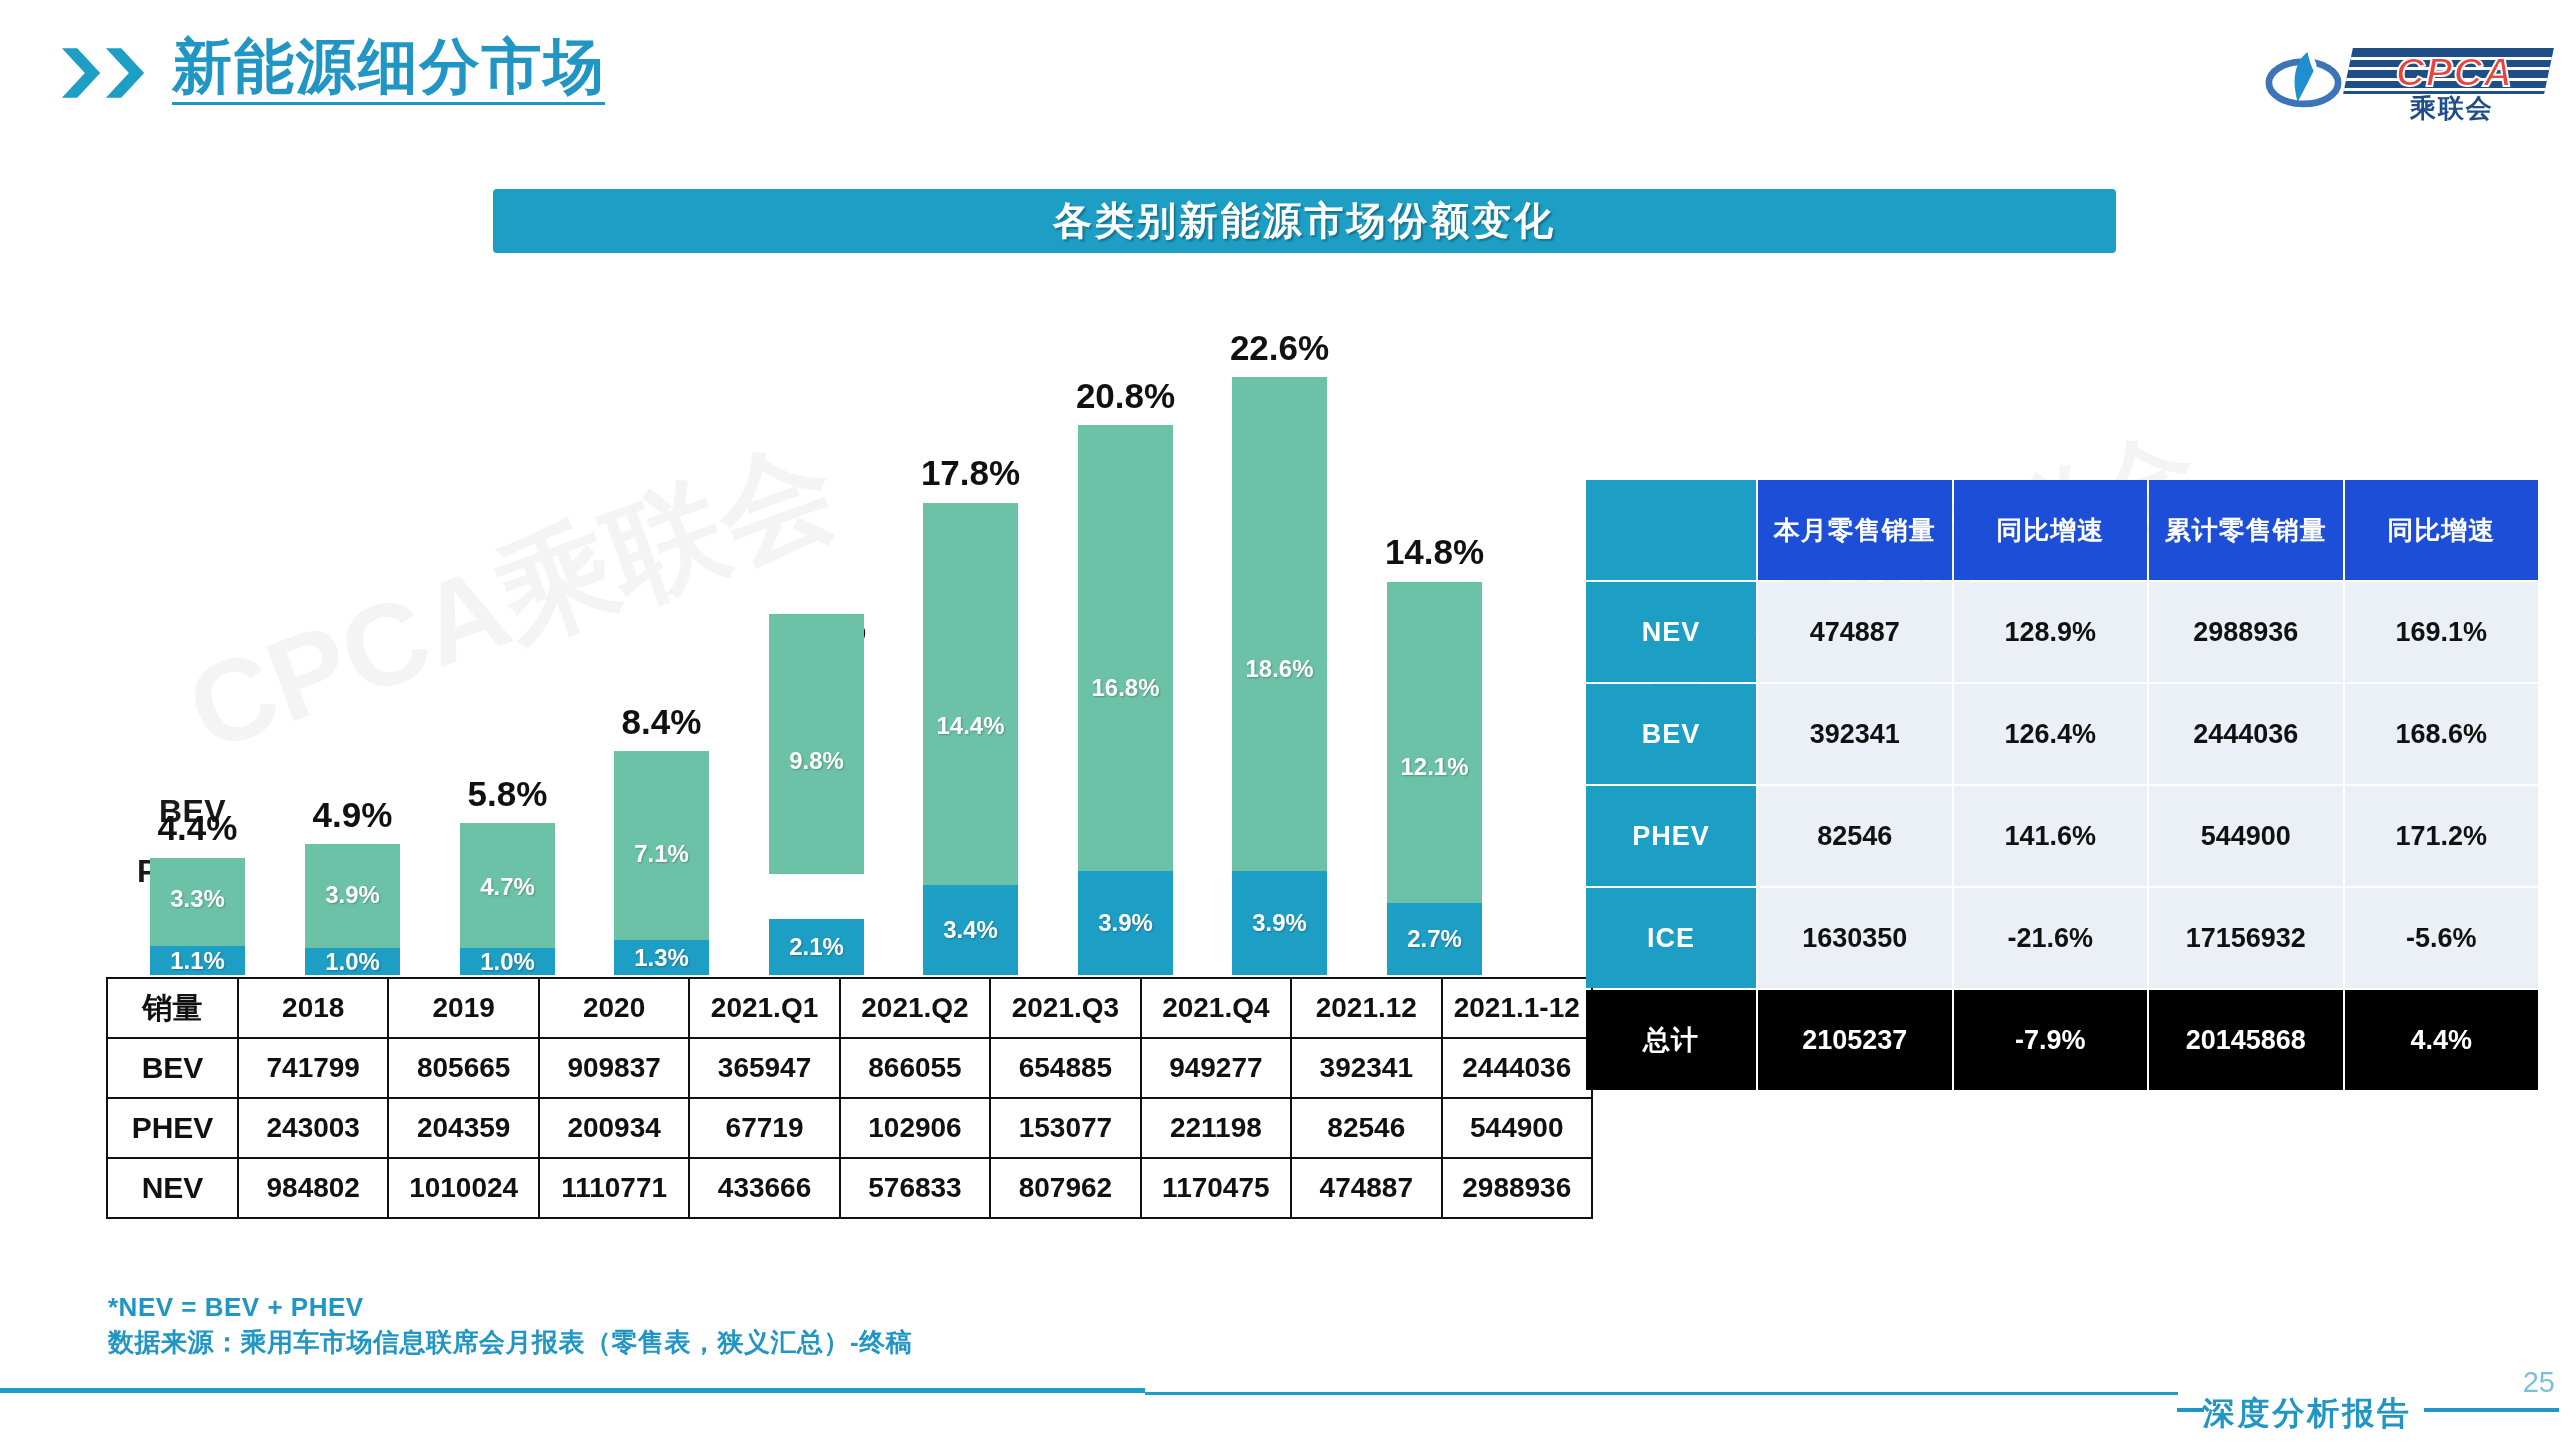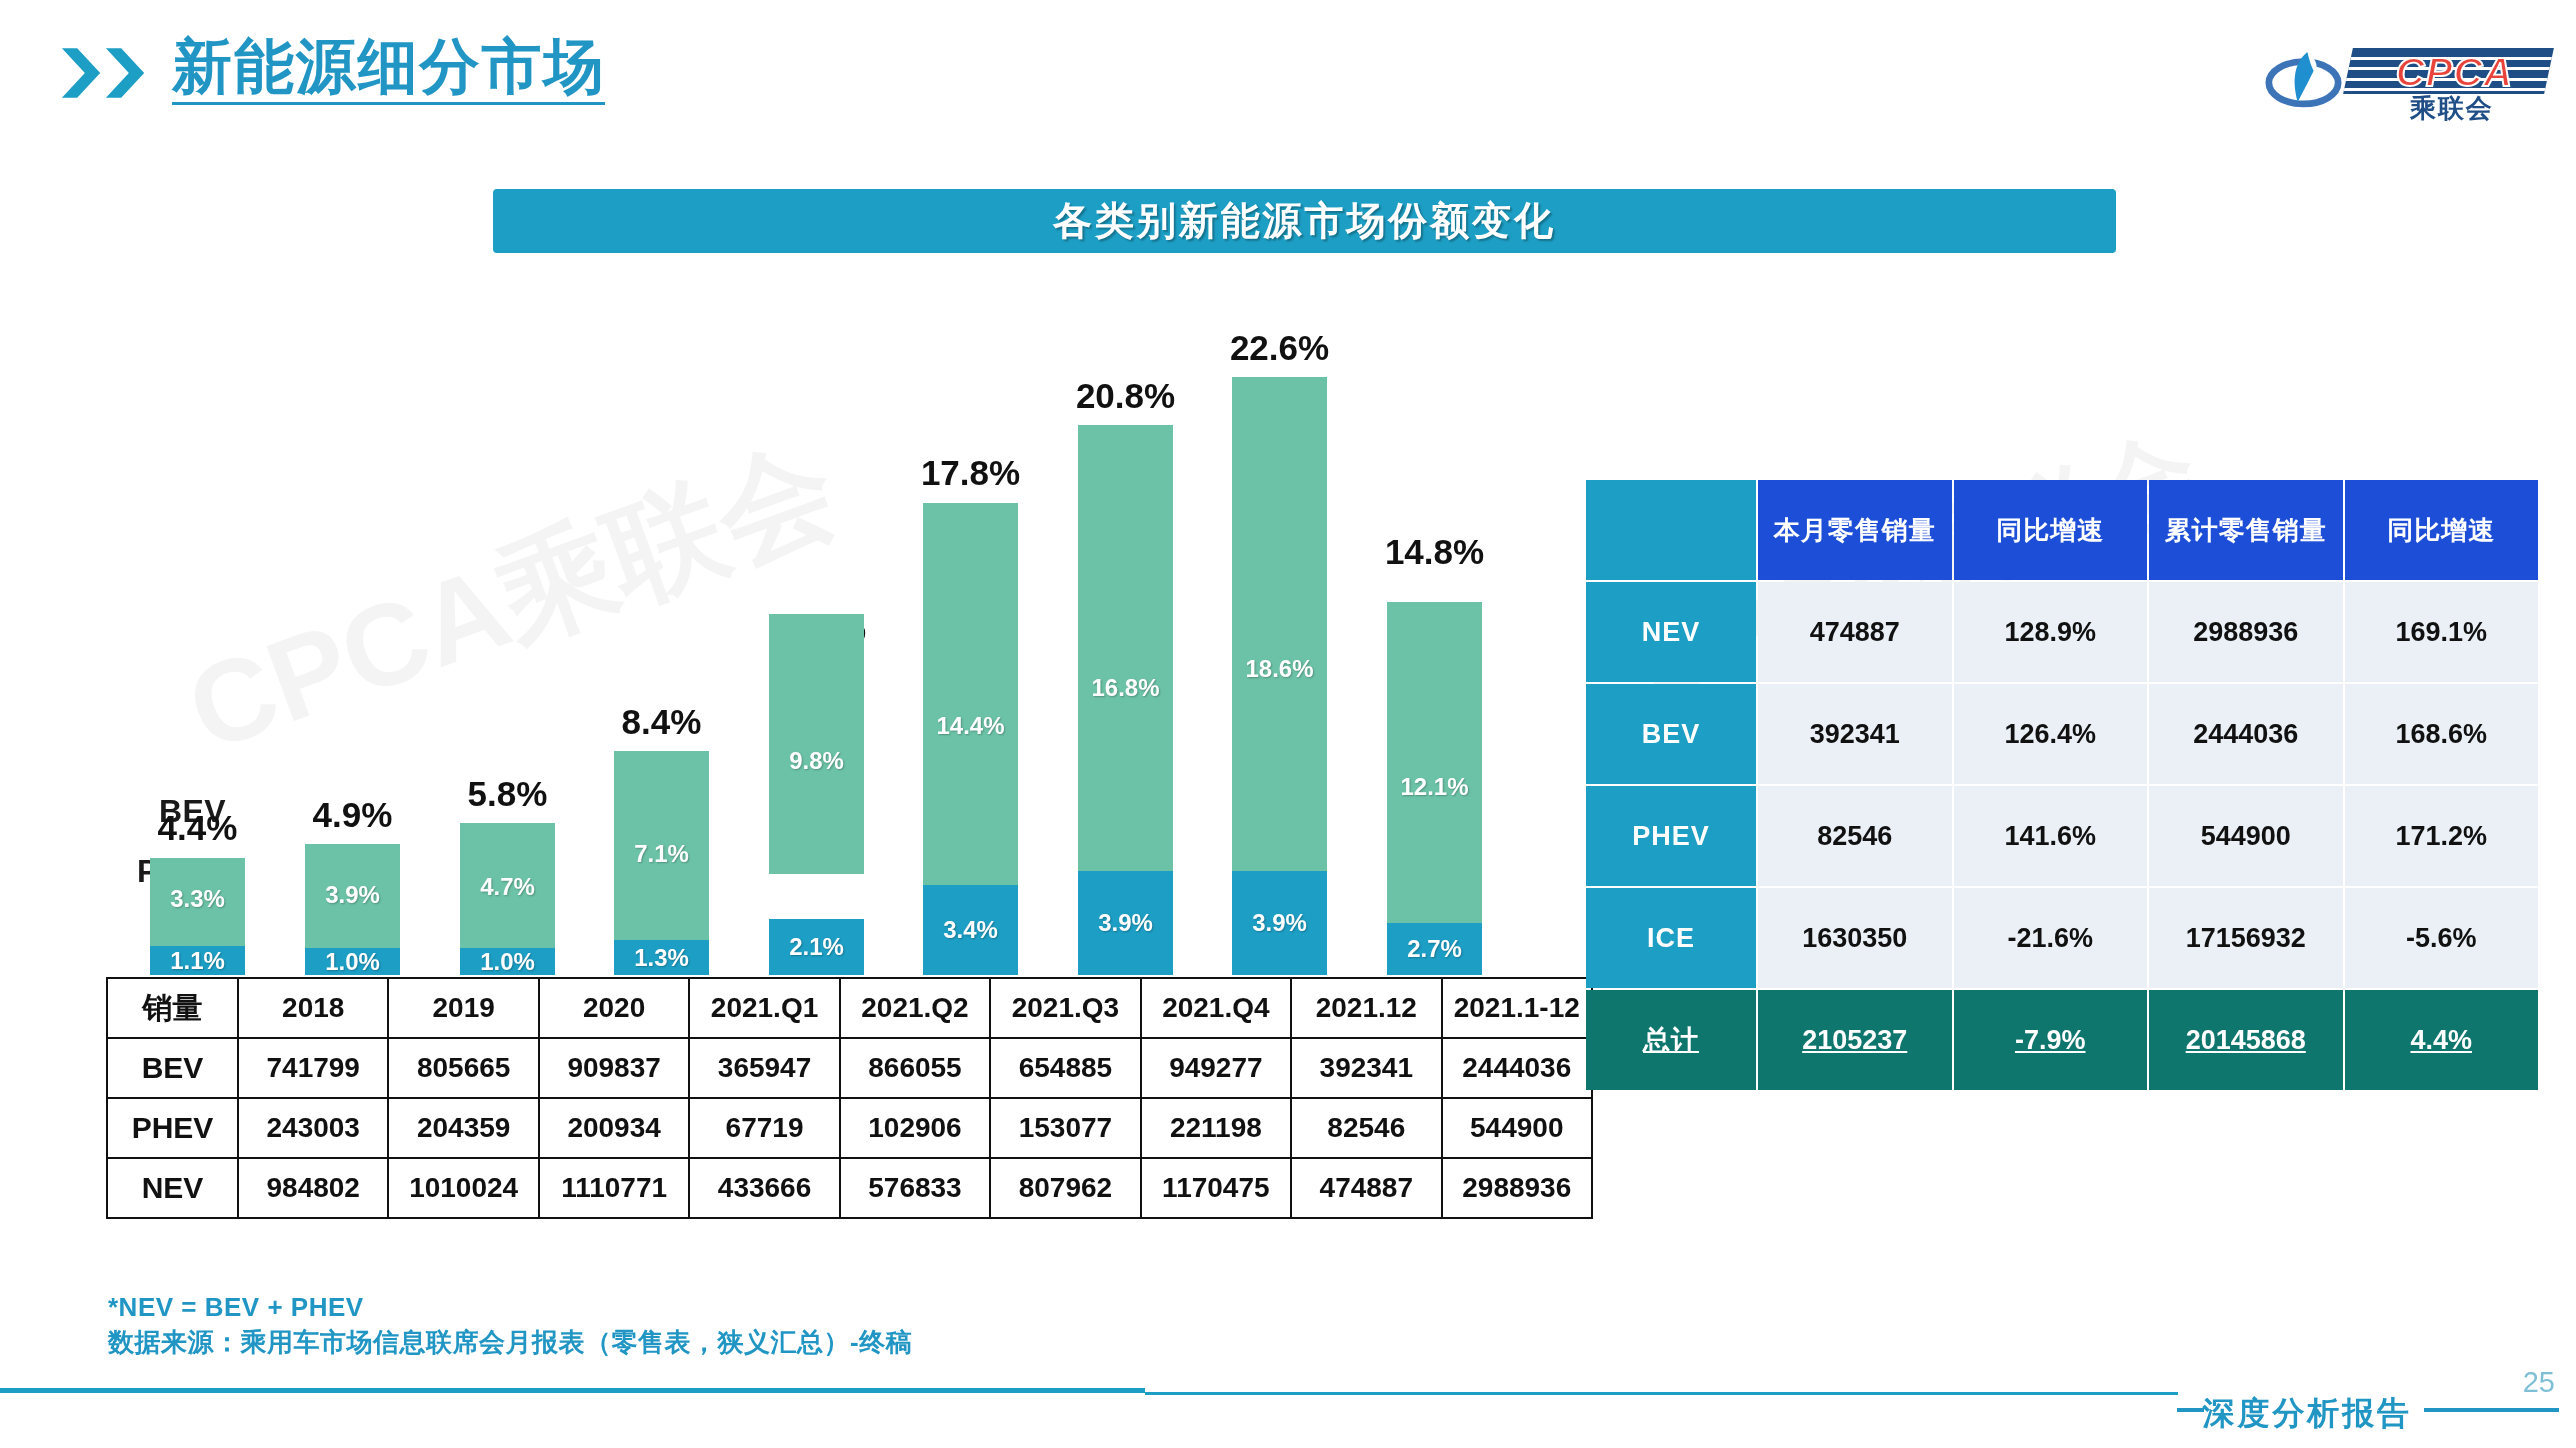--- a/index.html
+++ b/index.html
@@ -116,21 +116,21 @@
   }
   #sum-table thead th.corner { background:#1d9ec4; }
   #sum-table tbody th {
     background:#1d9ec4; color:#ffffff; font-size:27px; font-weight:700; letter-spacing:1px;
   }
   #sum-table tbody td {
     background:#eaf0f6; color:#111; font-size:27px; font-weight:700;
   }
   #sum-table tr.total-row th,
   #sum-table tr.total-row td {
-    background:#0f766e; color:#ffffff;text-decoration:underline;
+    background:#000000; color:#ffffff;
   }
   #sum-table col.sc0 { width:170px; }
 
   
   #notes { position:absolute; left:108px; top:1290px; }
   #notes div {
     color:#2196c4; font-size:26px; font-weight:700; line-height:1.36; letter-spacing:0.5px;
   }
 
   
@@ -275,21 +275,21 @@
           </div>
           <div class="seg seg-phev" style="height: 104px;">
             <span class="seg-lab">3.9%</span>
           </div>
         </div>
         <div class="bar-col" style="left: 1281px;">
           <div class="bar-total" style="bottom: 403px;">14.8%</div>
           <div class="seg seg-bev" style="height: 321px;">
             <span class="seg-lab">12.1%</span>
           </div>
-          <div class="seg seg-phev" style="height: 52px;">
+          <div class="seg seg-phev" style="height: 72px;">
             <span class="seg-lab">2.7%</span>
           </div>
         </div>
       </div>
   </div>
 
   <table id="data-table">
     <colgroup>
       <col class="c0">
         <col>

